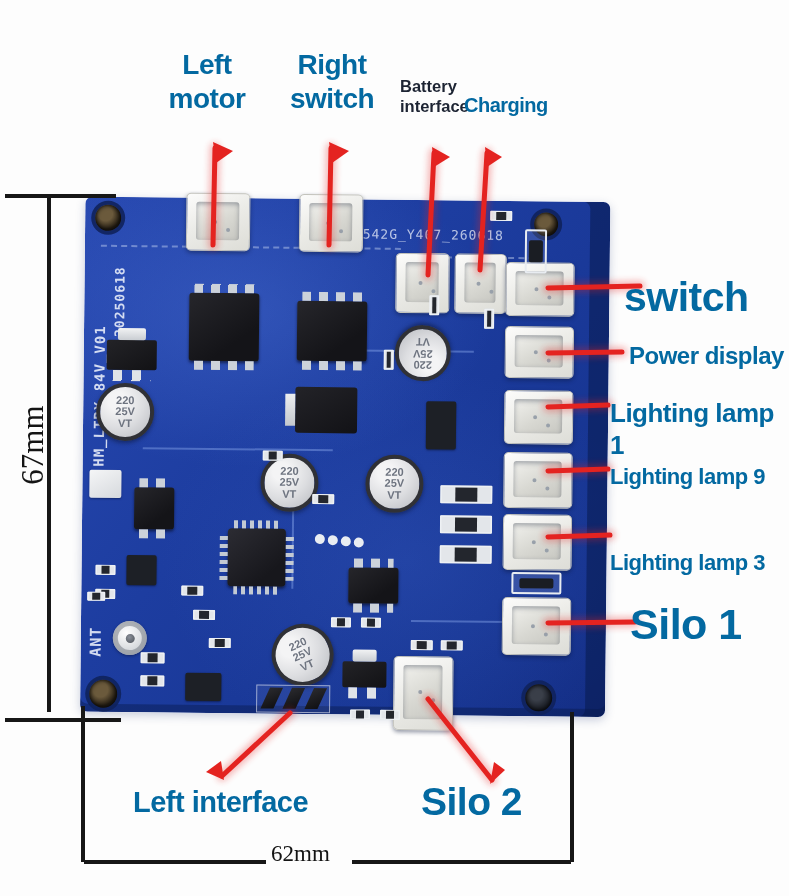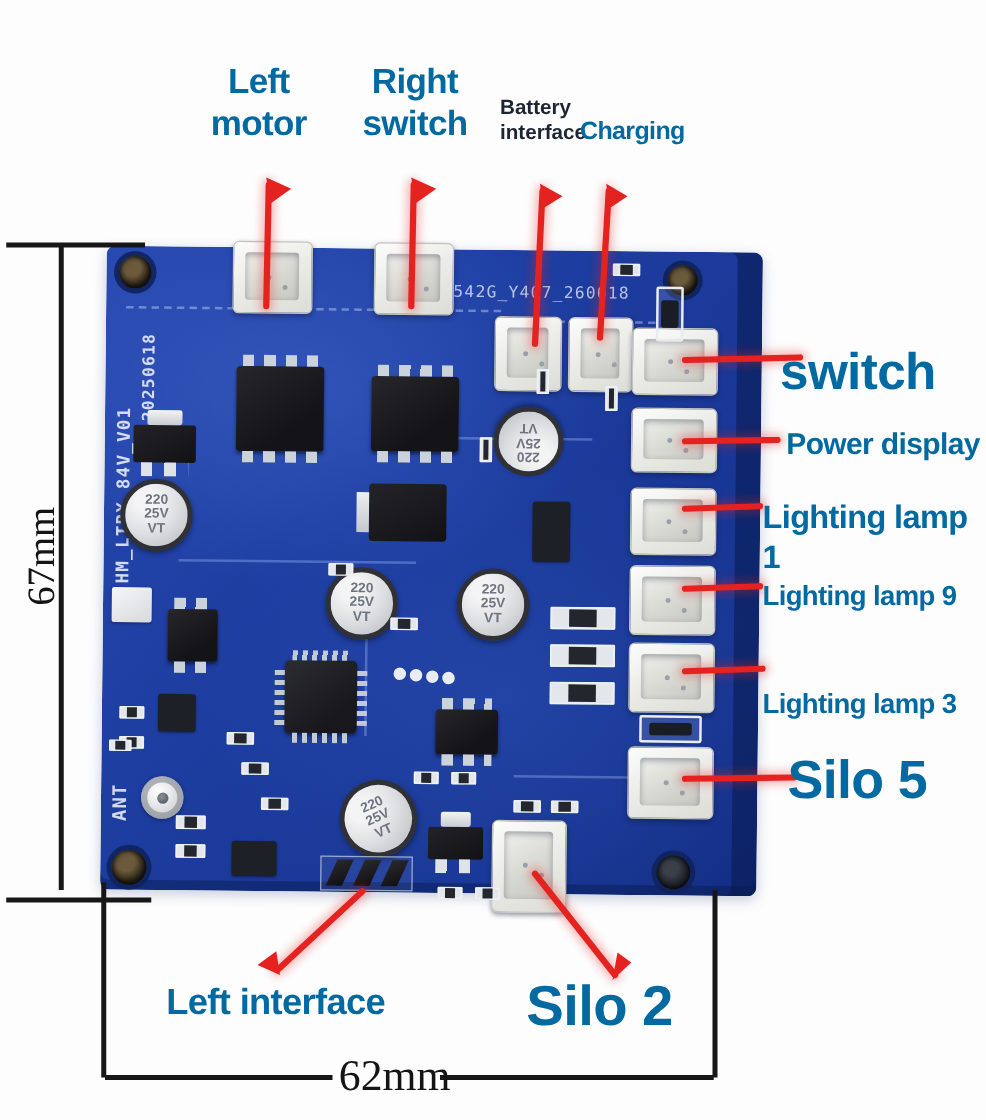--- a/index.html
+++ b/index.html
@@ -265,18 +265,18 @@
 <div class="lbl center" style="left:277px;top:48px;width:110px;font-size:28px;">Right
 switch</div>
 <div class="lbl lbl-sm" style="left:400px;top:76px;font-size:16.5px;letter-spacing:0;">Battery
 interface</div>
 <div class="lbl" style="left:464px;top:93px;font-size:20px;">Charging</div>
 <div class="lbl" style="left:624px;top:272px;font-size:41px;">switch</div>
 <div class="lbl" style="left:629px;top:341px;font-size:24px;">Power display</div>
 <div class="lbl" style="left:610px;top:398px;font-size:26px;">Lighting lamp 1</div>
 <div class="lbl" style="left:610px;top:464px;font-size:22px;">Lighting lamp 9</div>
 <div class="lbl" style="left:610px;top:530px;font-size:22px;margin-top:20px;">Lighting lamp 3</div>
-<div class="lbl" style="left:630px;top:598px;font-size:43px;">Silo 5</div>
+<div class="lbl" style="left:630px;top:598px;font-size:43px;">Silo 1</div>
 <div class="lbl" style="left:133px;top:785px;font-size:29px;">Left interface</div>
-<div class="lbl" style="left:421px;top:778px;font-size:45px;">Silo 2</div>
+<div class="lbl" style="left:421px;top:778px;font-size:39px;">Silo 2</div>
 
 <div class="measure-num" style="left:-22px;top:427px;width:110px;text-align:center;transform:rotate(-90deg);font-size:31px;">67mm</div>
-<div class="measure-num" style="left:271px;top:841px;font-size:35px;">62mm</div>
+<div class="measure-num" style="left:271px;top:841px;font-size:23px;">62mm</div>
 
 </body></html>

